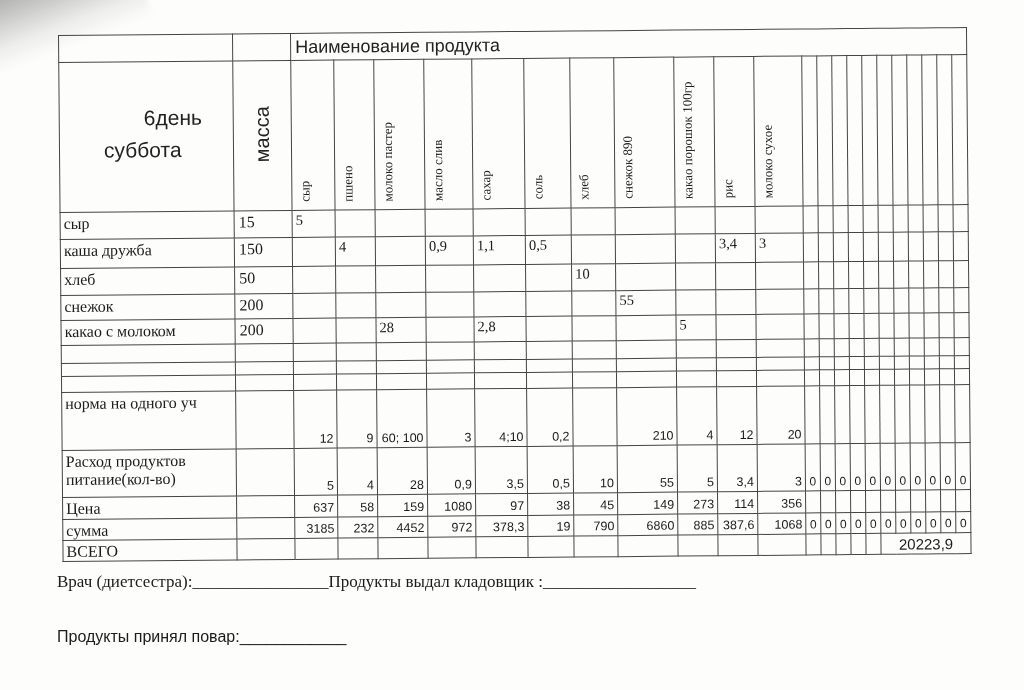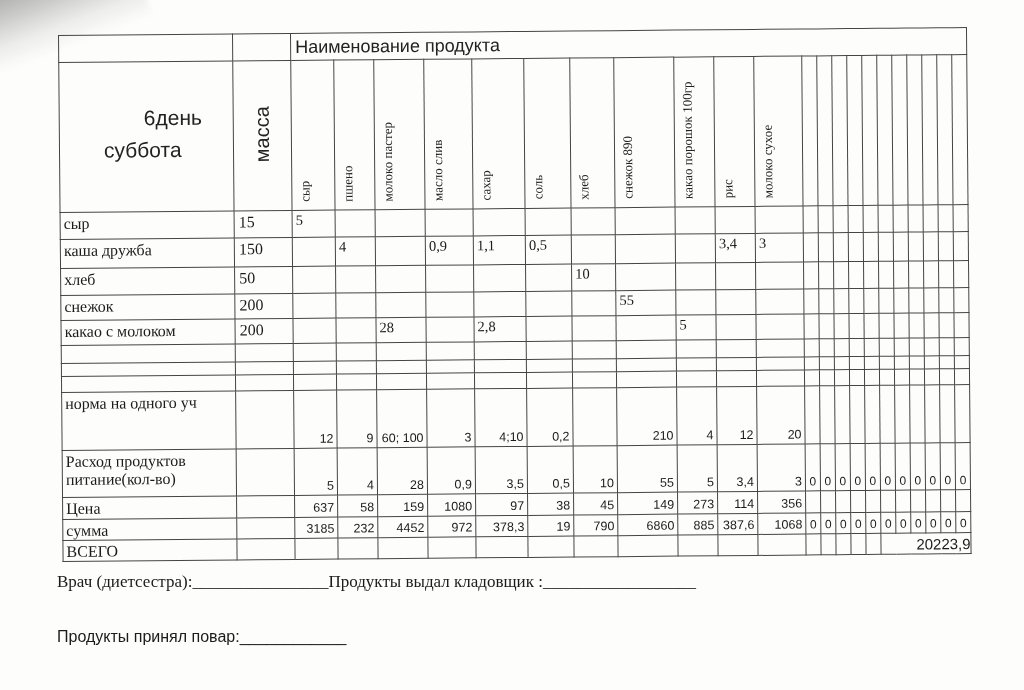--- a/index.html
+++ b/index.html
@@ -20,21 +20,21 @@
   .vt{writing-mode:vertical-rl;transform:rotate(180deg);display:inline-block;}
   .vm{font-size:20px;color:#222;}
   .ph{vertical-align:bottom;padding:0 0 4px 5px;}
   .vp{font-family:"Liberation Serif",serif;font-size:13px;color:#222;}
   
   .rl{font-family:"Liberation Serif",serif;font-size:16px;padding:2px 0 0 3px;vertical-align:top;white-space:nowrap;}
   .mv{font-family:"Liberation Serif",serif;font-size:16px;padding:2px 0 0 4px;vertical-align:top;}
   .dv{font-family:"Liberation Serif",serif;font-size:14.5px;padding:1px 0 0 3px;vertical-align:top;}
   .nv{font-size:12.5px;text-align:right;vertical-align:bottom;padding:0 3px 2px 0;}
   .zv{font-size:12px;text-align:center;vertical-align:bottom;padding-bottom:2px;}
-  .total{font-size:15px;text-align:right;vertical-align:middle;}
+  .total{font-size:15px;text-align:center;vertical-align:middle;}
   
   .footer1{position:absolute;left:57px;top:572px;font-family:"Liberation Serif",serif;font-size:17px;white-space:nowrap;}
   .footer2{position:absolute;left:57px;top:628px;font-size:16px;white-space:nowrap;}
 </style>
 </head>
 <body>
 
 <div class="fold"></div>
 
 <div class="scan">

